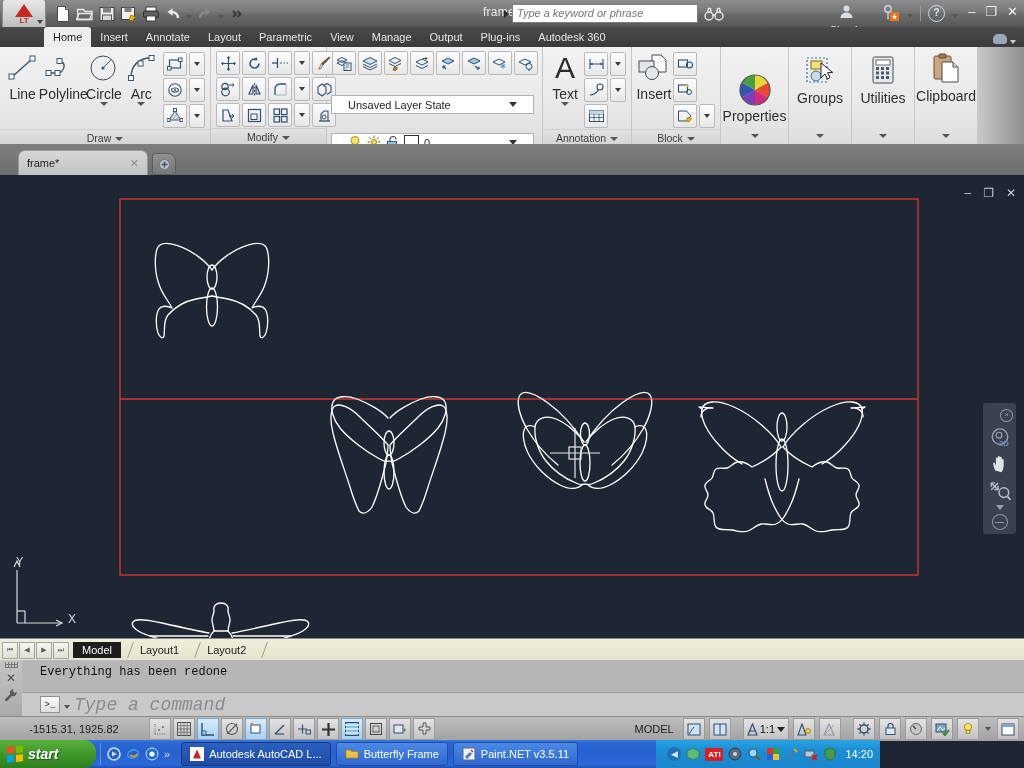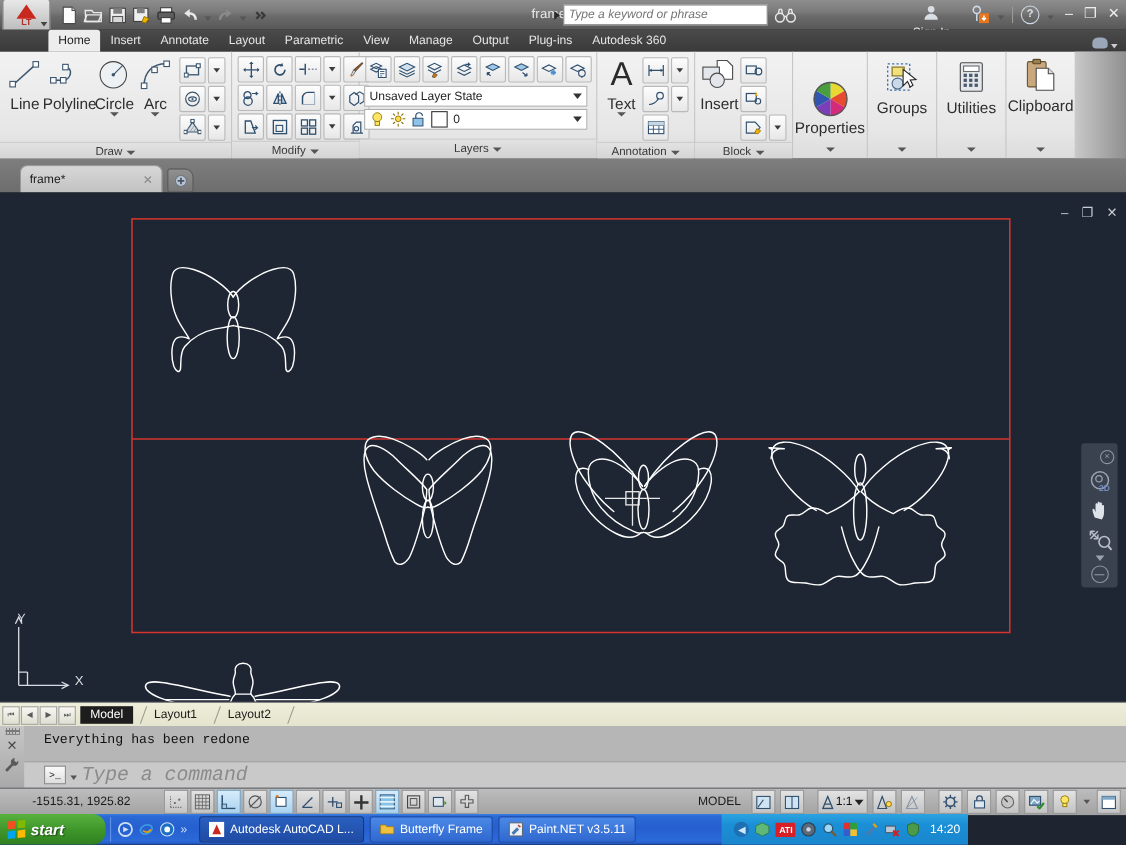--- a/index.html
+++ b/index.html
@@ -78,21 +78,21 @@
   .bigbtn{width:44px;display:flex;flex-direction:column;align-items:center;cursor:default;}
   .bigbtn .lbl{font-size:14px;color:#2e2e2e;margin-top:1px;text-align:center;}
   .bigicon{height:34px;display:flex;align-items:center;justify-content:center;}
   .smallbtn{width:22px;height:22px;border:1px solid #b9b9b9;background:linear-gradient(to bottom,#fdfdfd,#e7e7e7);
     display:flex;align-items:center;justify-content:center;border-radius:2px;margin:1px;}
   .minibtn{width:14px;height:22px;border:1px solid #b9b9b9;background:linear-gradient(to bottom,#fdfdfd,#e7e7e7);
     display:flex;align-items:center;justify-content:center;border-radius:2px;margin:1px;}
   .minitri{border-left:3px solid transparent;border-right:3px solid transparent;border-top:4px solid #3b3b3b;}
   .dropline{
     height:19px;border:1px solid #b0b0b0;background:#fff;display:flex;align-items:center;
-    font-size:11px;color:#1f1f1f;padding:0 4px;box-sizing:border-box;margin-top:2px;
+    font-size:11px;color:#1f1f1f;padding:0 16px;box-sizing:border-box;margin-top:19px;
   }
   .dropline .dtri{margin-left:auto;border-left:4px solid transparent;border-right:4px solid transparent;border-top:5px solid #333;}
 
   
   .filetabs{
     position:absolute;left:0;top:144px;width:1024px;height:31px;
     background:linear-gradient(to bottom,#7e7e7e,#6d6d6d);
     border-bottom:1px solid #3b3b3b;
   }
   .ftab{

